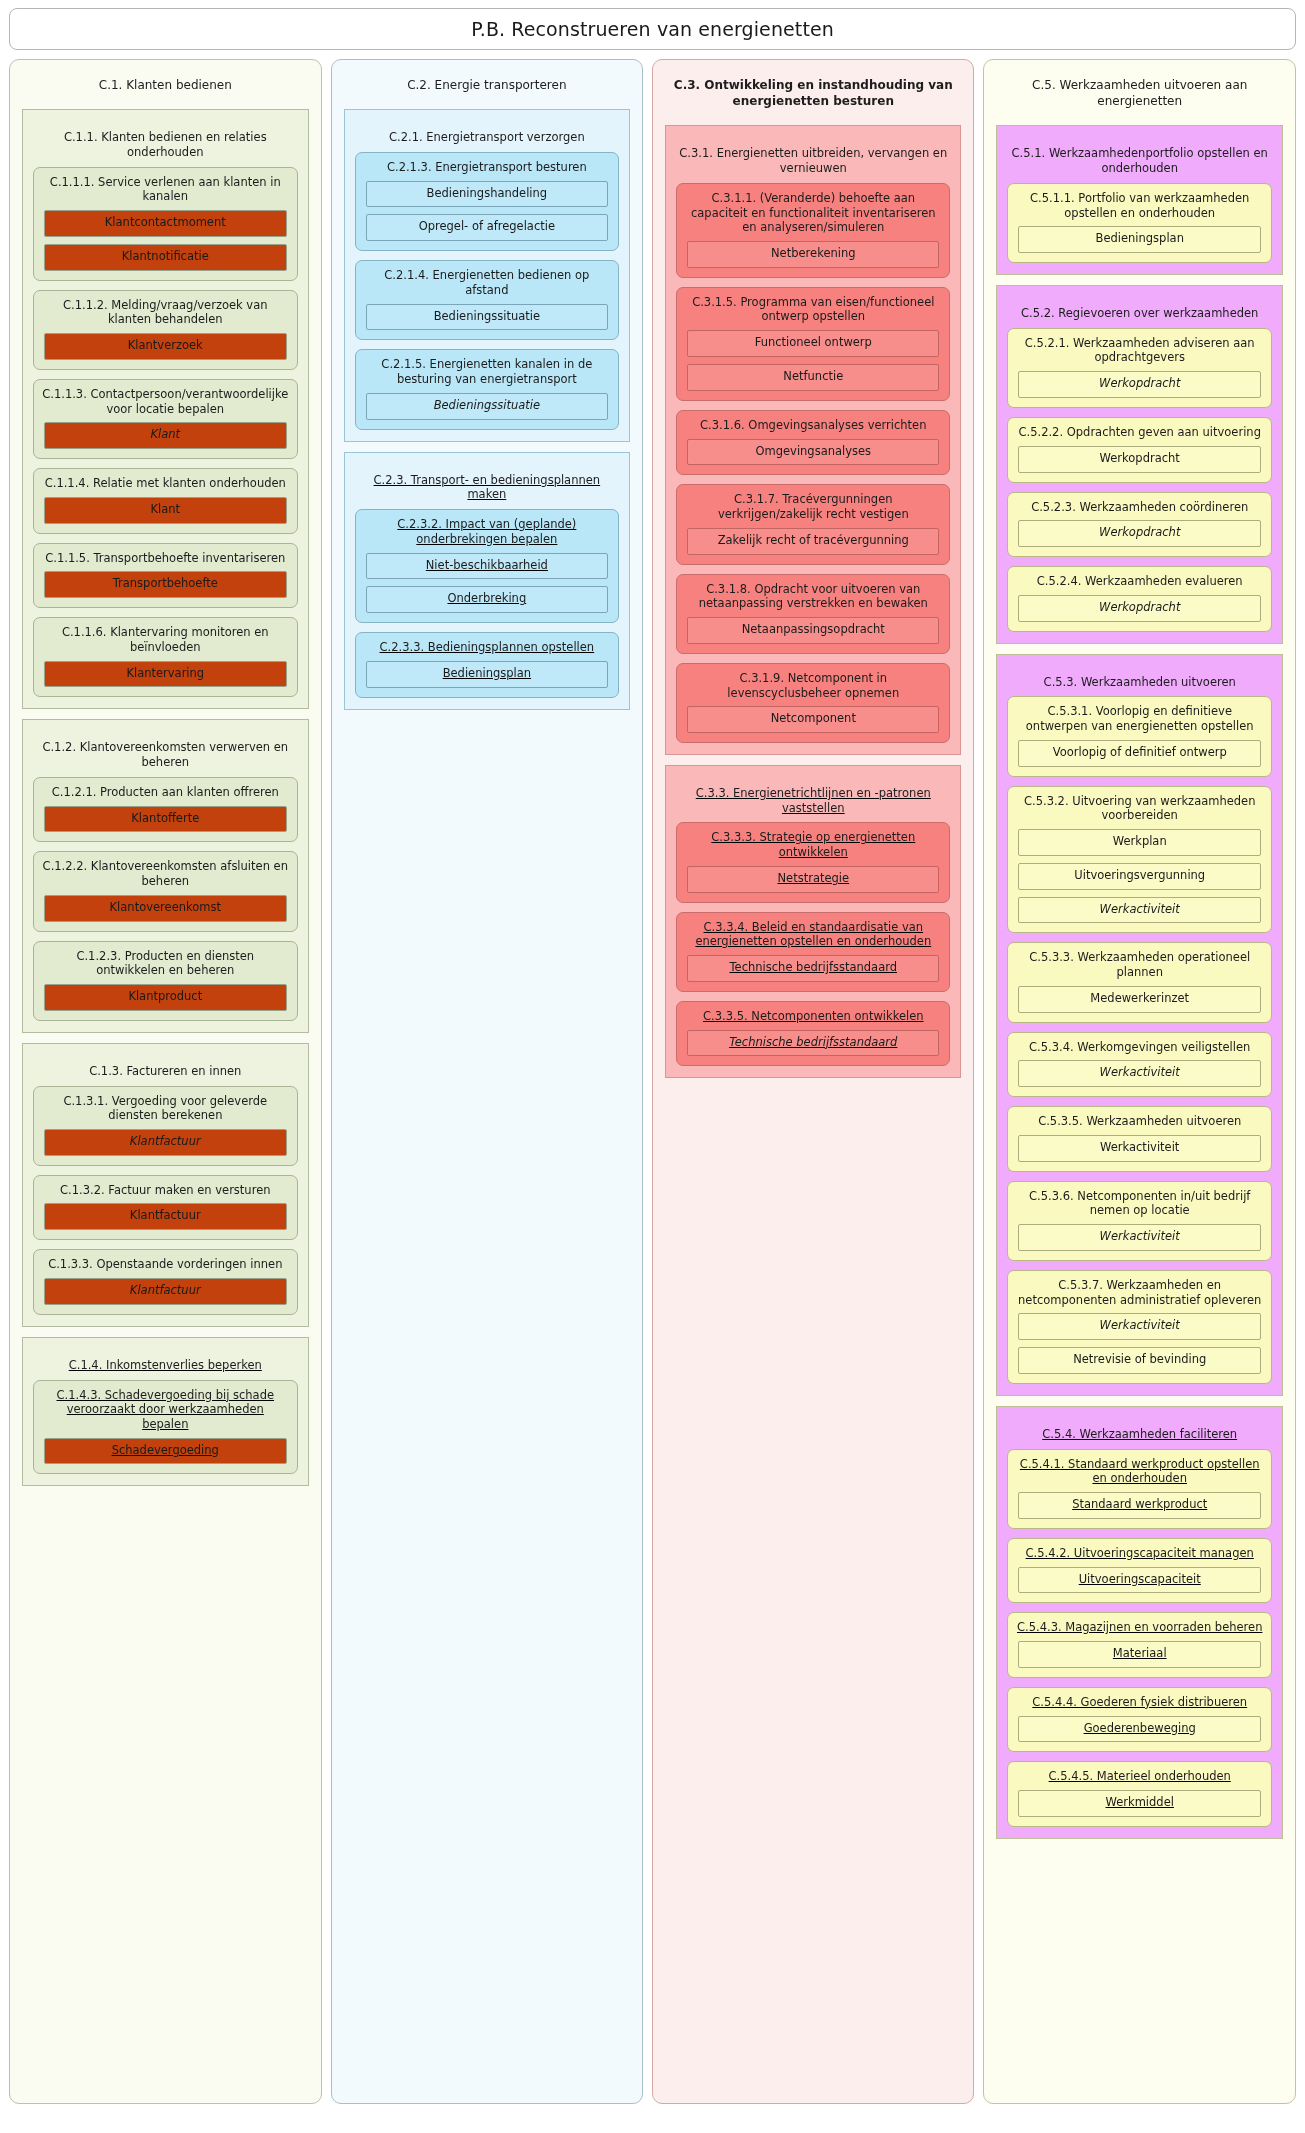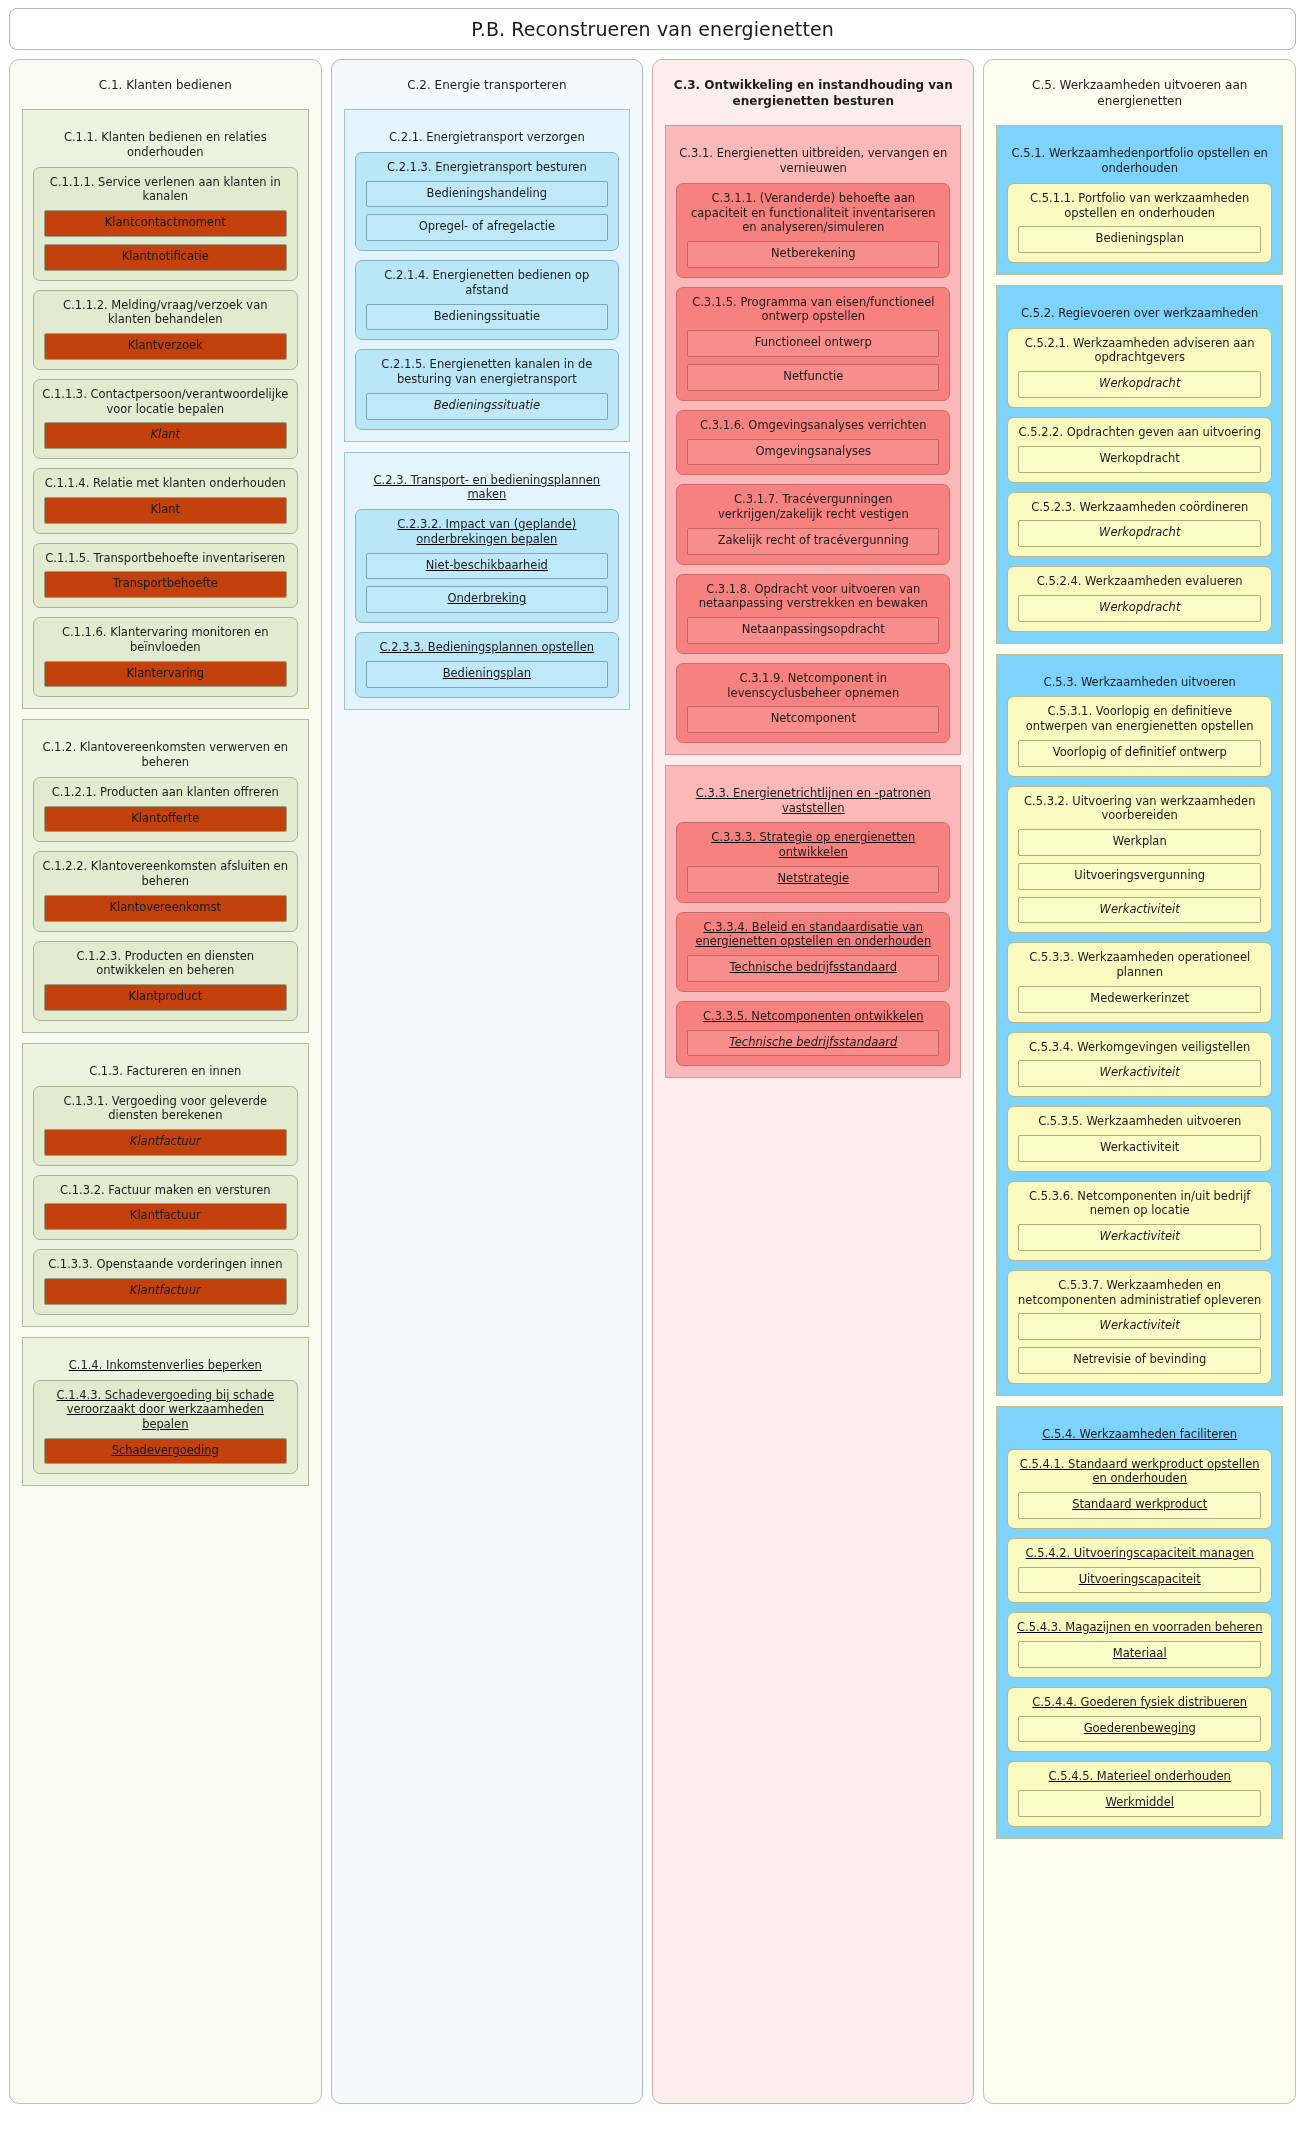--- a/index.html
+++ b/index.html
@@ -63,21 +63,21 @@
   
   .g2 {
     border: 1px solid #aeb49f;
     border-radius: 0;
     margin: 0 4px 10px 4px;
     padding: 18px 7px 9px 7px;
   }
   .col-1 .g2 { background: #eef3e0; border-color: #b3bba1; }
   .col-2 .g2 { background: #e4f4fc; border-color: #9dc3d6; }
   .col-3 .g2 { background: #fbb8b8; border-color: #d99595; }
-  .col-5 .g2 { background: #7dd3fc; border-color: #bfbf96; }
+  .col-5 .g2 { background: #f0abfc; border-color: #bfbf96; }
 
   .g2 > .g2-head {
     text-align: center;
     font-size: 11.5px;
     line-height: 1.28;
     color: #1c1c1c;
     padding: 2px 2px 7px 2px;
   }
 
   

